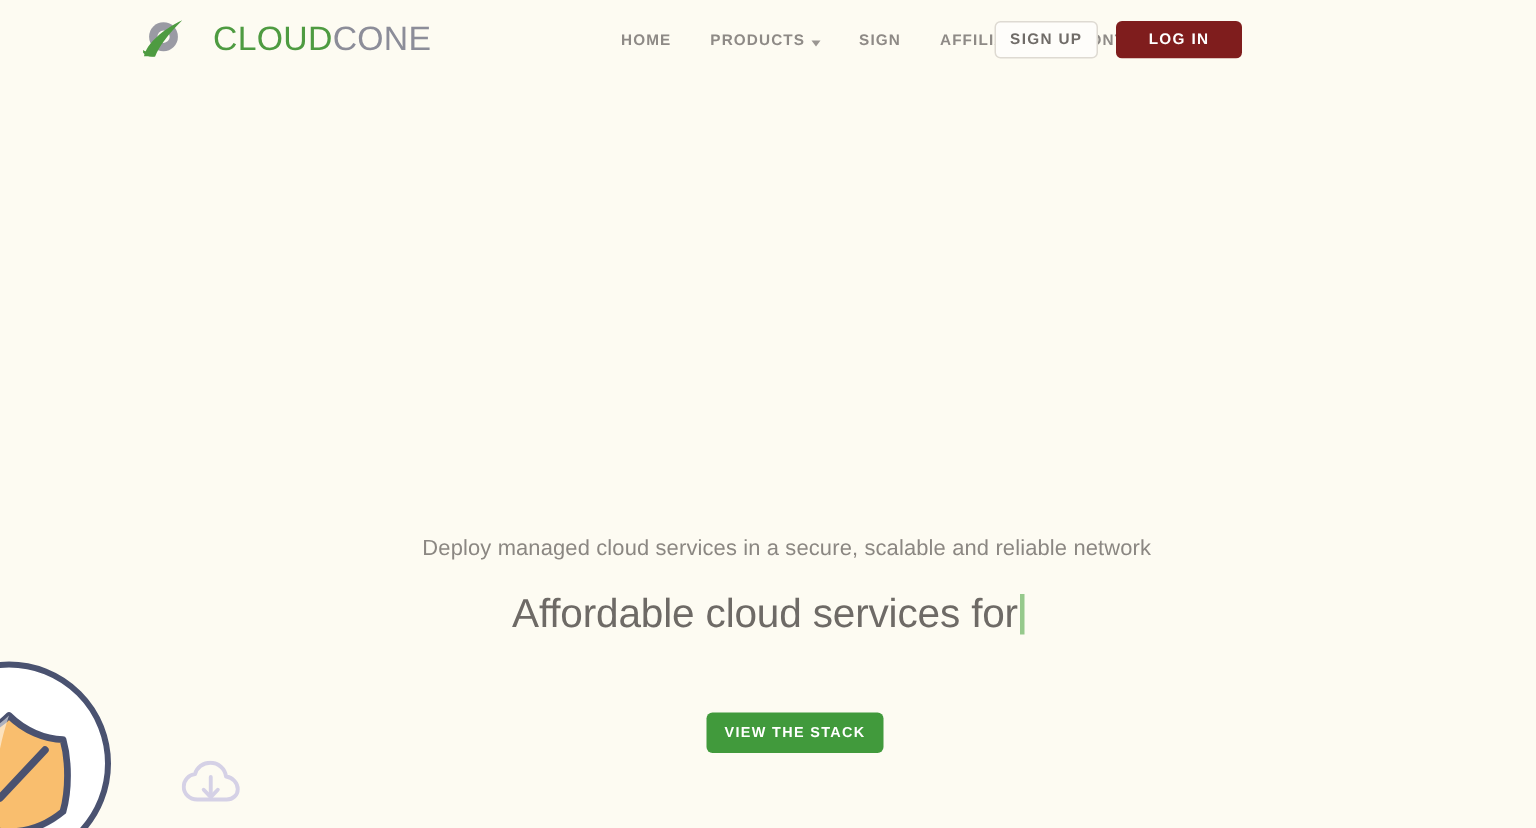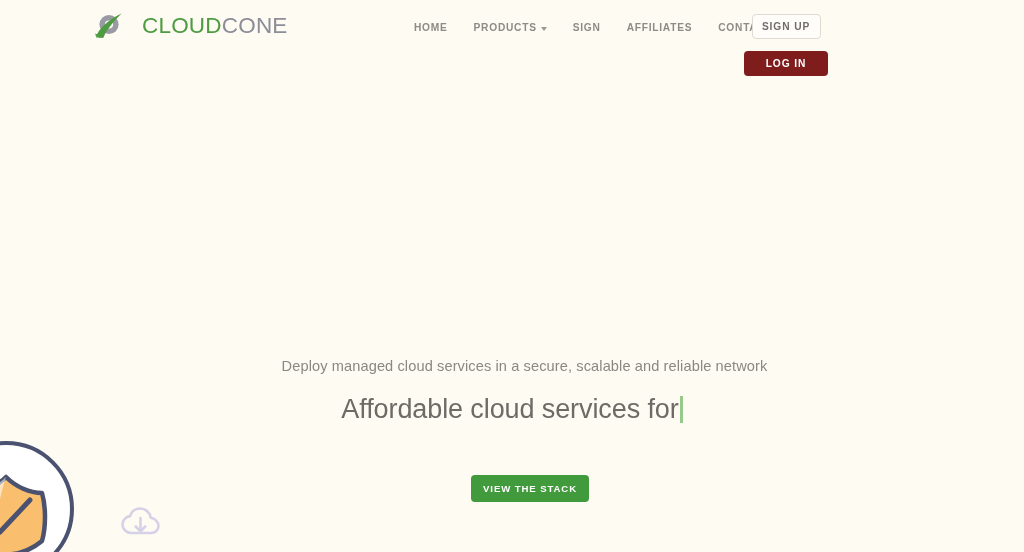--- a/index.html
+++ b/index.html
@@ -79,21 +79,20 @@
     top: 1px;
   }
 
   .header-actions {
     position: absolute;
     right: 196px;
     top: 14px;
     display: flex;
     align-items: center;
     gap: 12px;
-    flex-direction: column;
   }
   .btn {
     font-size: 10.2px;
     font-weight: 700;
     letter-spacing: 0.9px;
     border-radius: 4px;
     text-decoration: none;
     display: inline-flex;
     align-items: center;
     justify-content: center;

